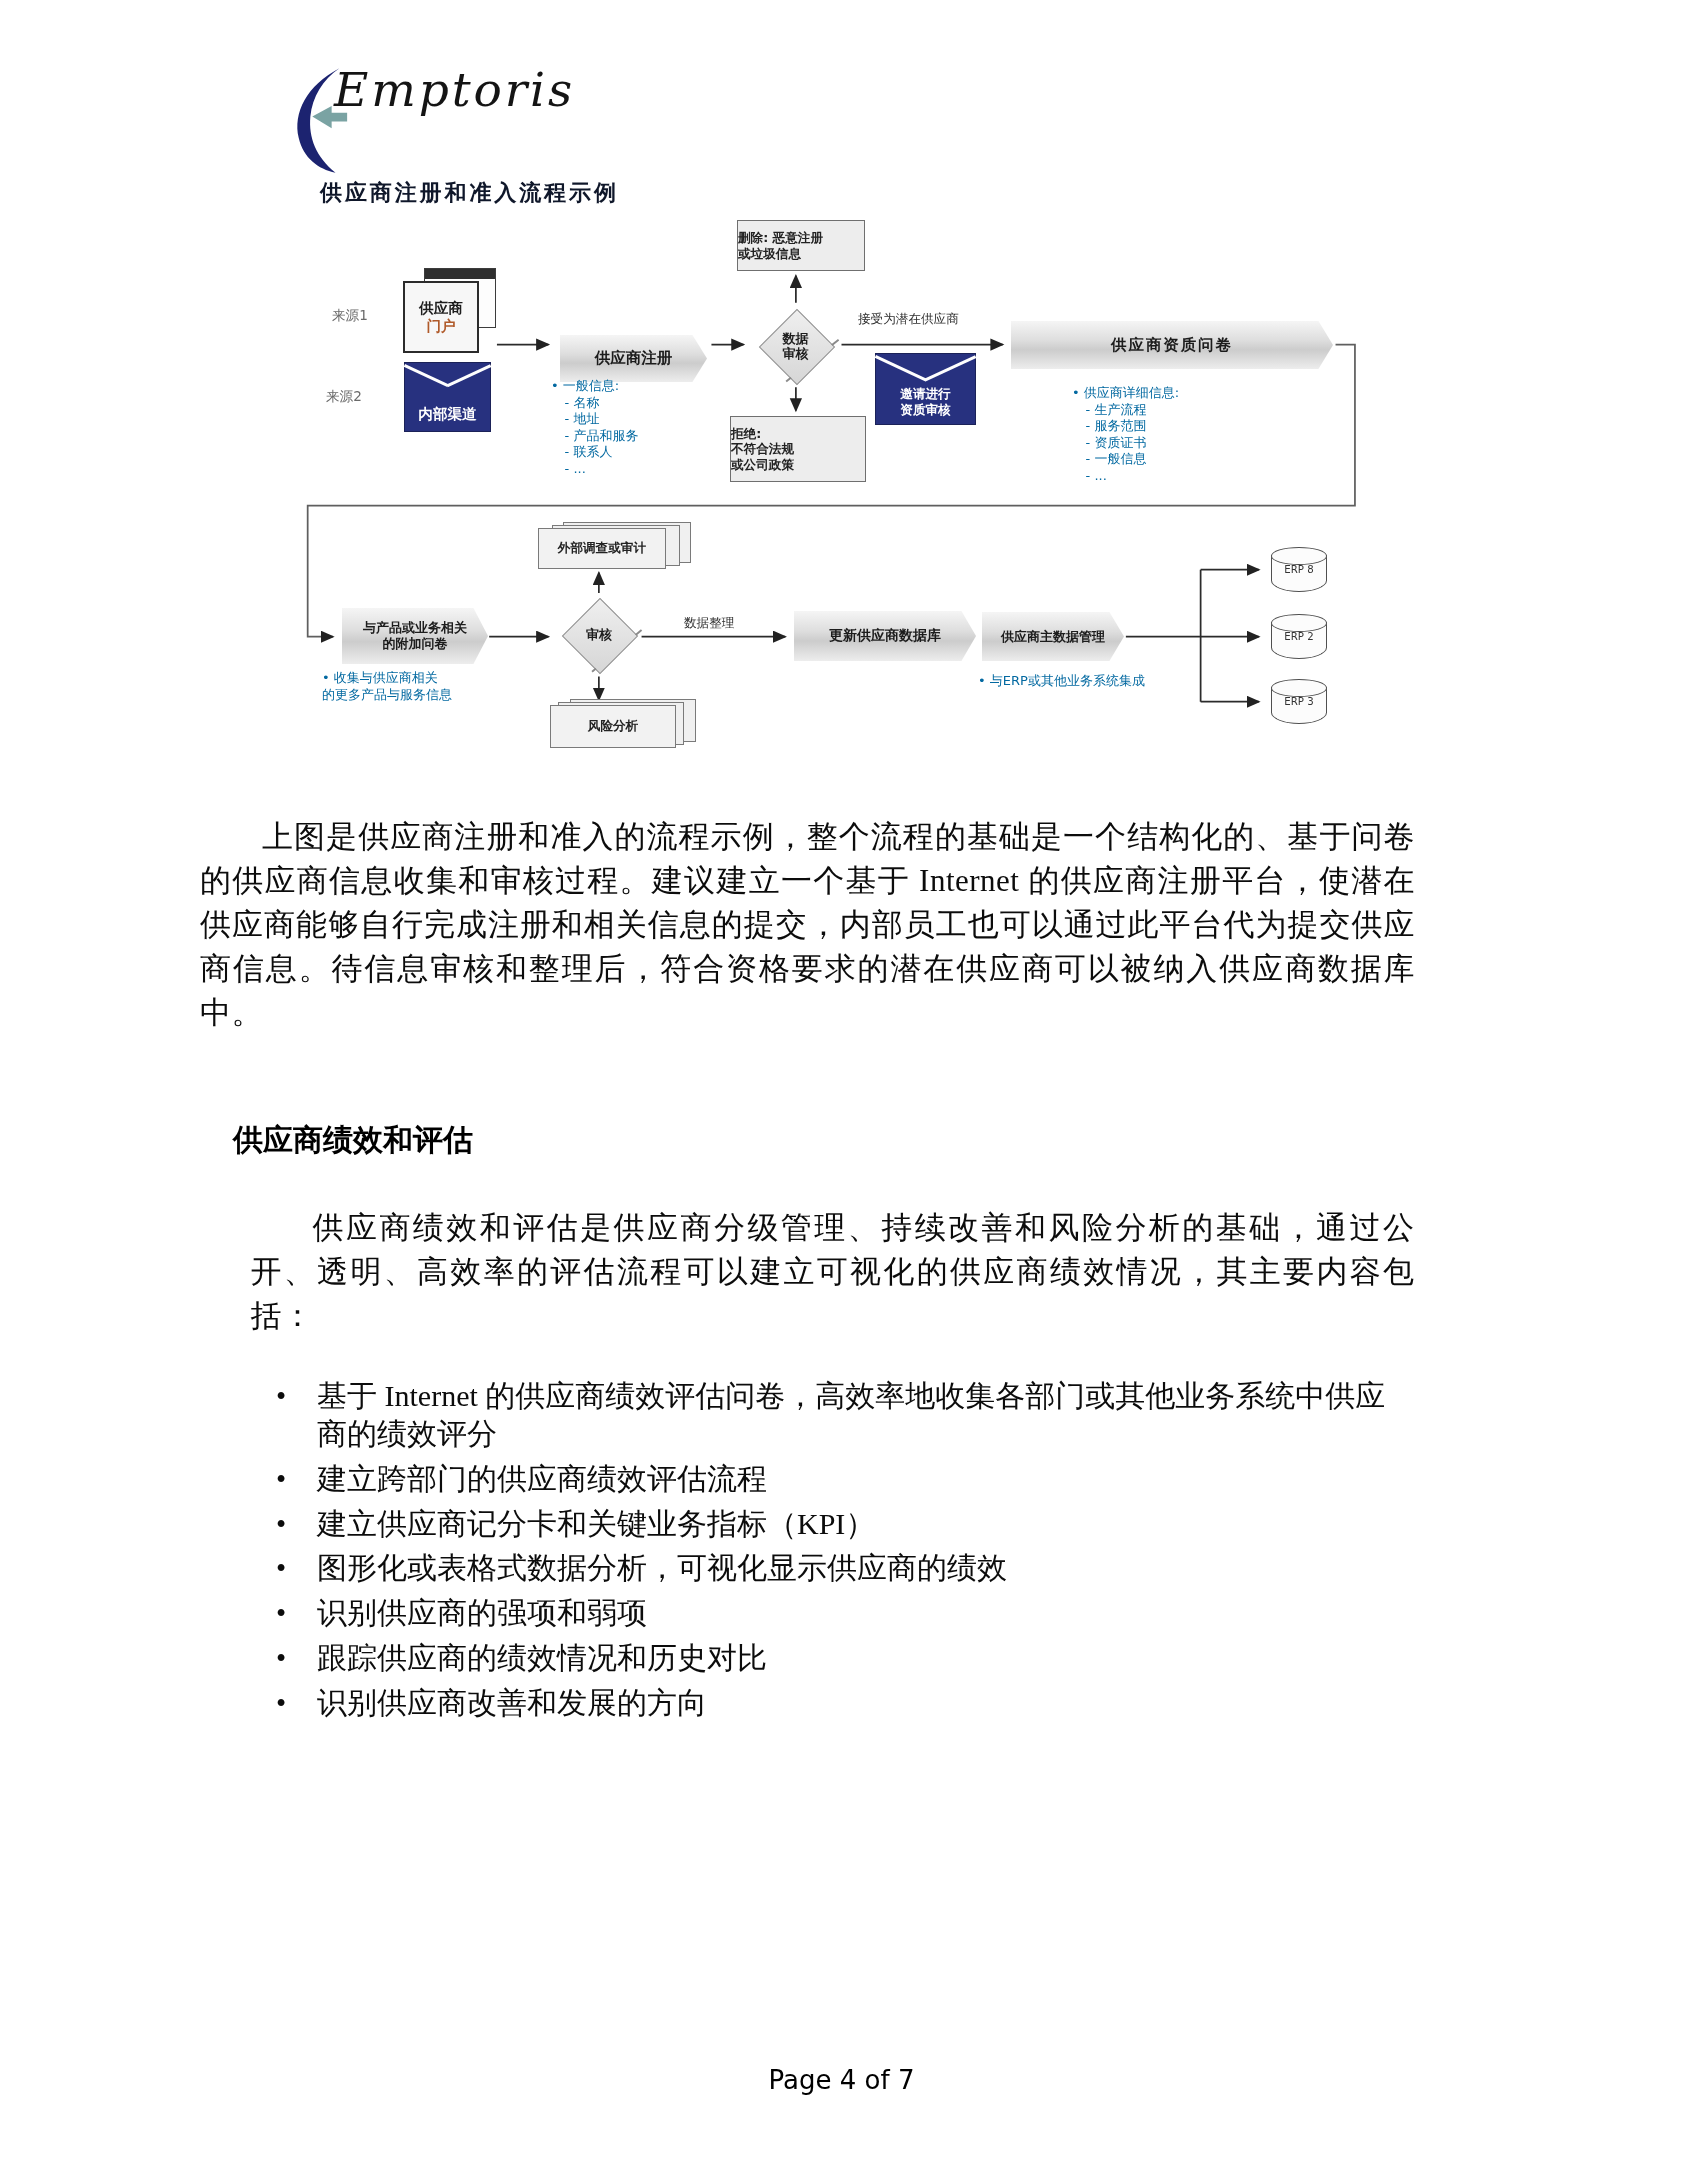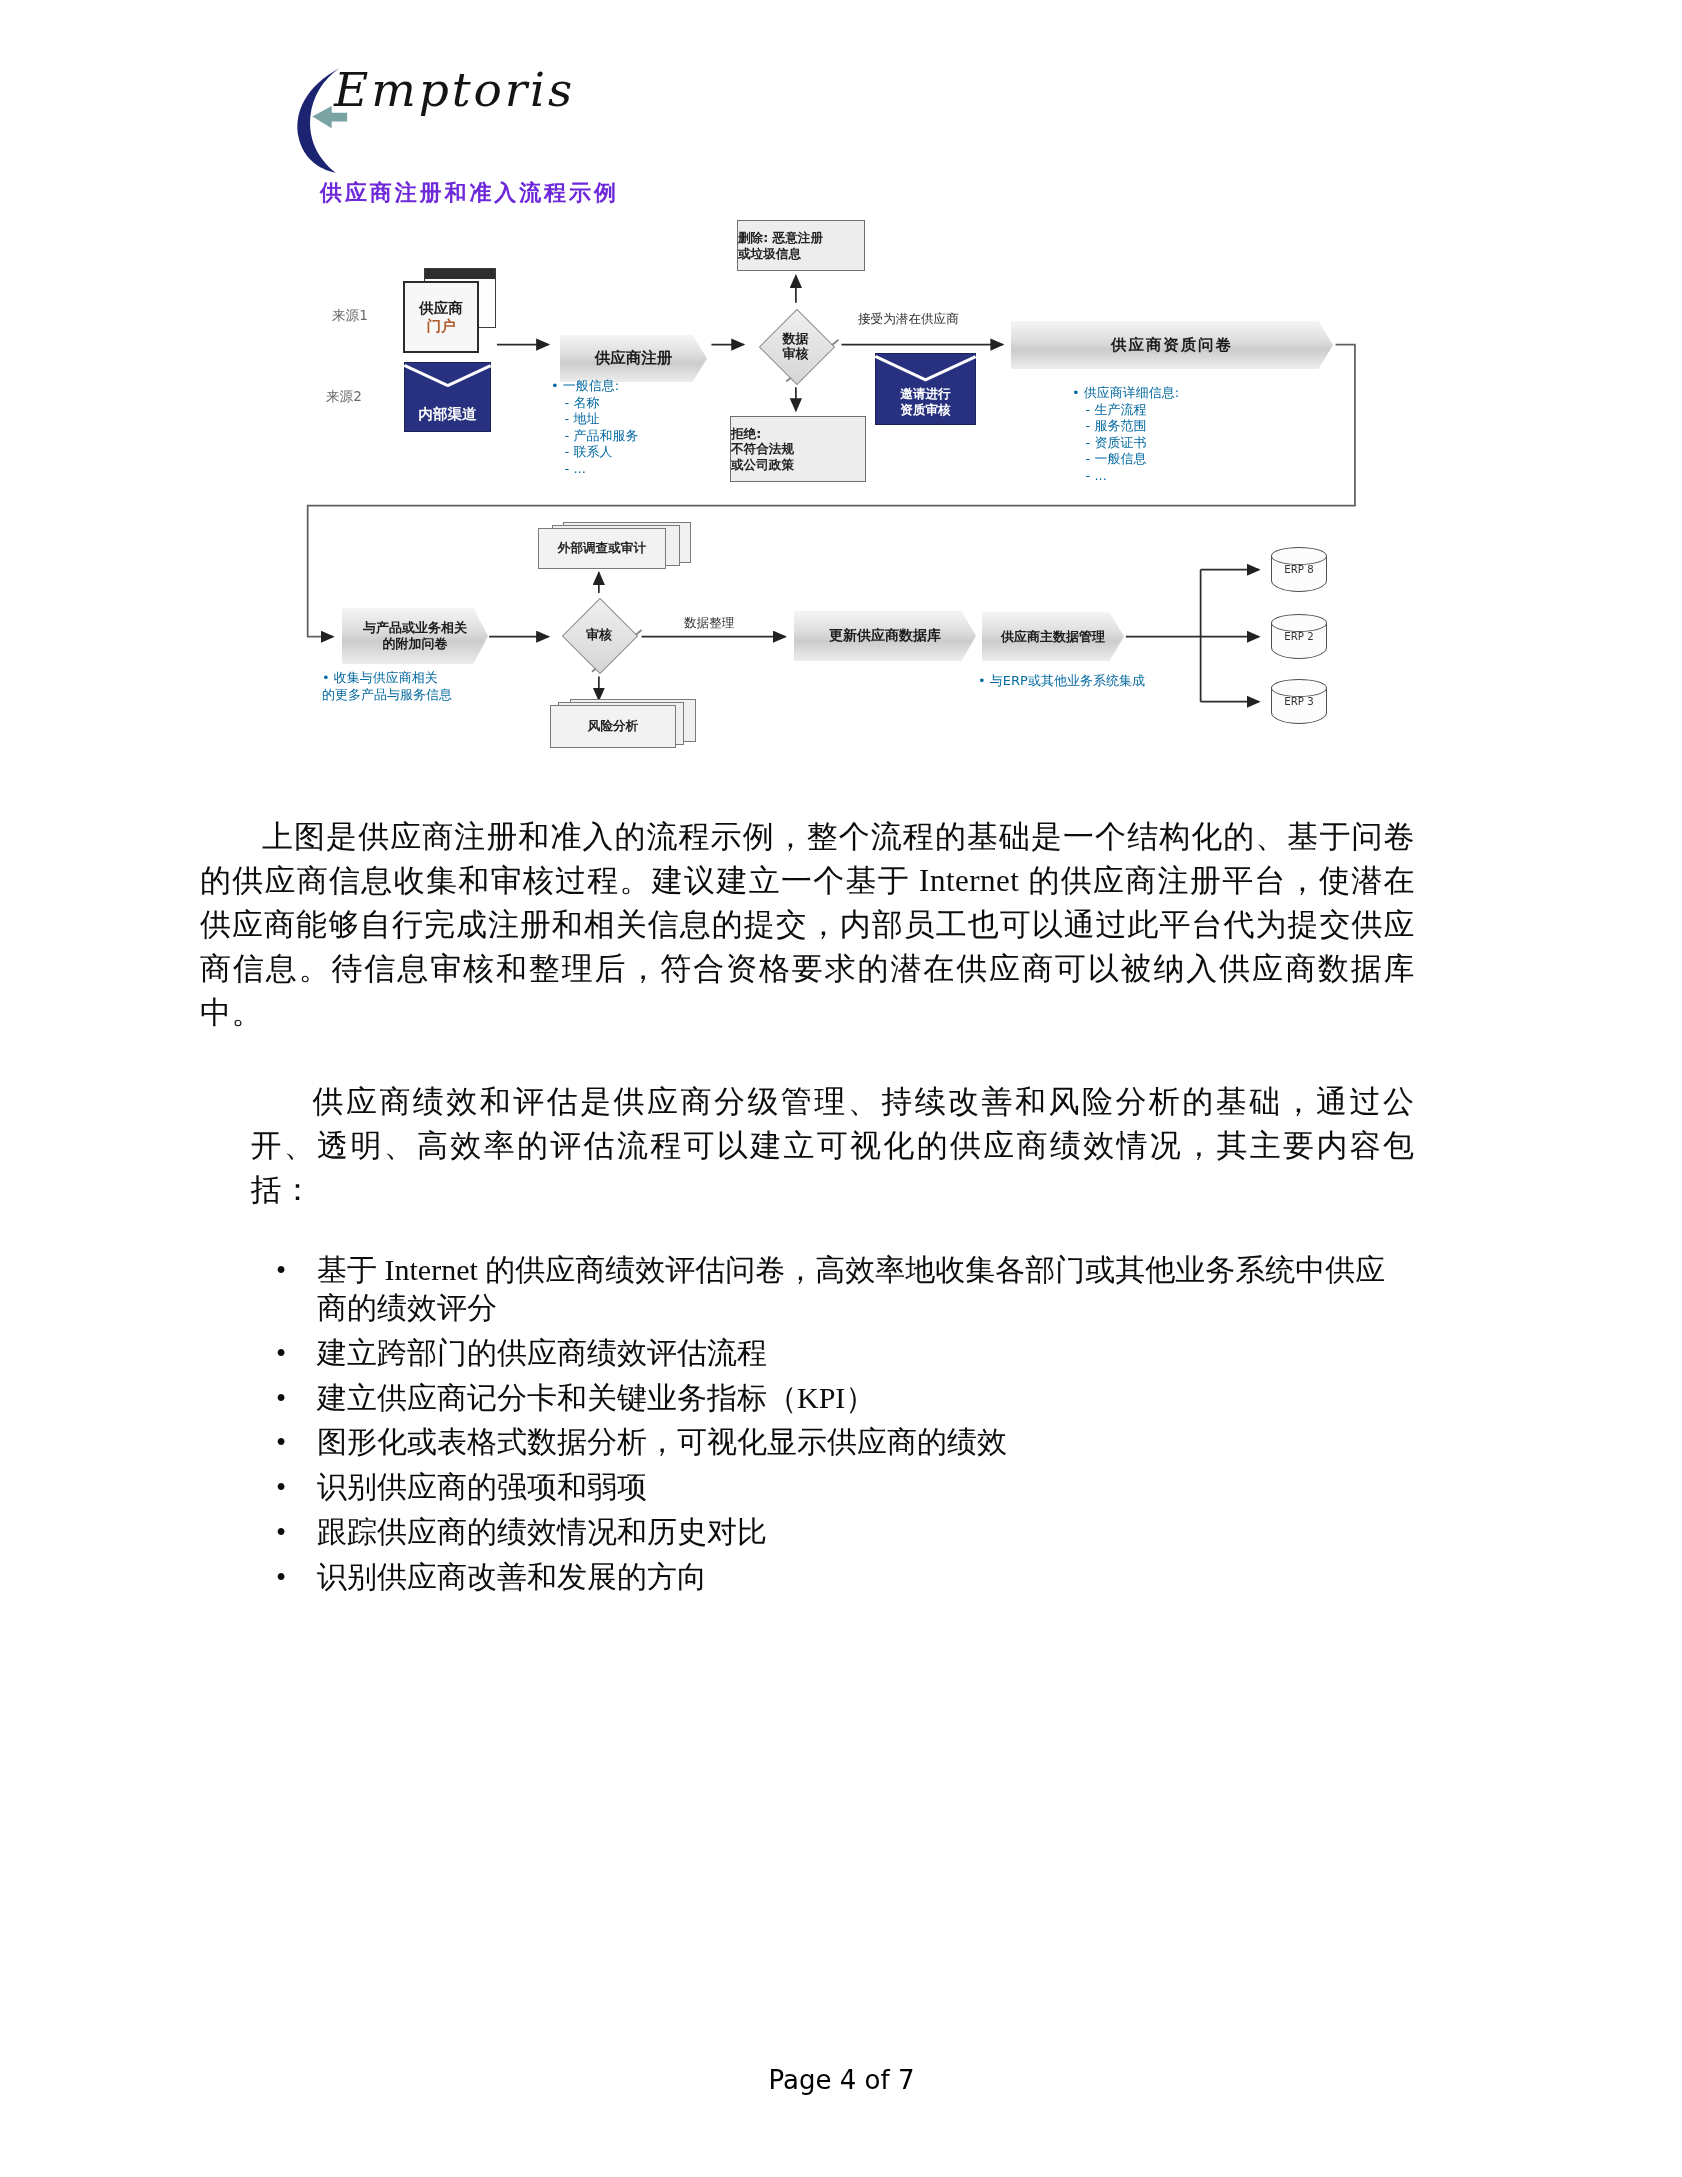--- a/index.html
+++ b/index.html
@@ -11,21 +11,21 @@
   
   .logo { position:absolute; left:291px; top:54px; width:408px; height:116px; }
   .logo svg { position:absolute; left:0; top:11.6px; }
   .logo-text {
     position:absolute; left:43px; top:7.8px; font-style:italic; font-weight:500;
     font-size:47px; letter-spacing:2.9px; color:#141414;
     font-family:"DejaVu Serif","Liberation Serif",serif;
   }
   
   .dg { position:absolute; font-family:"DejaVu Sans","Liberation Sans",sans-serif; }
-  .dg-title { left:320px; top:178px; font-size:22px; font-weight:bold; color:#6d28d9; letter-spacing:2.9px; }
+  .dg-title { left:320px; top:178px; font-size:22px; font-weight:bold; color:#0f172a; letter-spacing:2.9px; }
   .src-label { font-size:13.6px; color:#6a6a6a; }
   .connectors { position:absolute; left:0; top:0; pointer-events:none; }
 
   .portal-back { left:424px; top:268px; width:70px; height:58px; background:#fdfdfd; border:1.9px solid #3c3c3c; }
   .portal-back::before { content:""; position:absolute; left:0; right:0; top:0; height:9.7px; background:#2e2e2e; }
   .portal-front { left:403px; top:281px; width:72px; height:68px; background:#f7f7f7; border:2.9px solid #2b2b2b;
     display:flex; flex-direction:column; align-items:center; justify-content:center; line-height:18.4px; }
   .portal-front .l1 { font-size:14.6px; font-weight:bold; color:#1d1d1d; }
   .portal-front .l2 { font-size:14.6px; font-weight:bold; color:#b05a2a; }
 
@@ -274,20 +274,21 @@
     <span class="clabel">ERP 2</span>
   </div>
   <div class="dg abs cyl cy3">
     <span class="body"></span>
     <span class="top"></span>
     <span class="clabel">ERP 3</span>
   </div>
 
   <div class="content">
     <p class="p1">上图是供应商注册和准入的流程示例，整个流程的基础是一个结构化的、基于问卷的供应商信息收集和审核过程。建议建立一个基于 Internet 的供应商注册平台，使潜在供应商能够自行完成注册和相关信息的提交，内部员工也可以通过此平台代为提交供应商信息。待信息审核和整理后，符合资格要求的潜在供应商可以被纳入供应商数据库中。</p>
+    <div class="section-heading">供应商绩效和评估</div>
     <p class="p2">供应商绩效和评估是供应商分级管理、持续改善和风险分析的基础，通过公开、透明、高效率的评估流程可以建立可视化的供应商绩效情况，其主要内容包括：</p>
     <ul class="bullets">
       <li>基于 Internet 的供应商绩效评估问卷，高效率地收集各部门或其他业务系统中供应商的绩效评分</li>
       <li>建立跨部门的供应商绩效评估流程</li>
       <li>建立供应商记分卡和关键业务指标（KPI）</li>
       <li>图形化或表格式数据分析，可视化显示供应商的绩效</li>
       <li>识别供应商的强项和弱项</li>
       <li>跟踪供应商的绩效情况和历史对比</li>
       <li>识别供应商改善和发展的方向</li>
     </ul>

